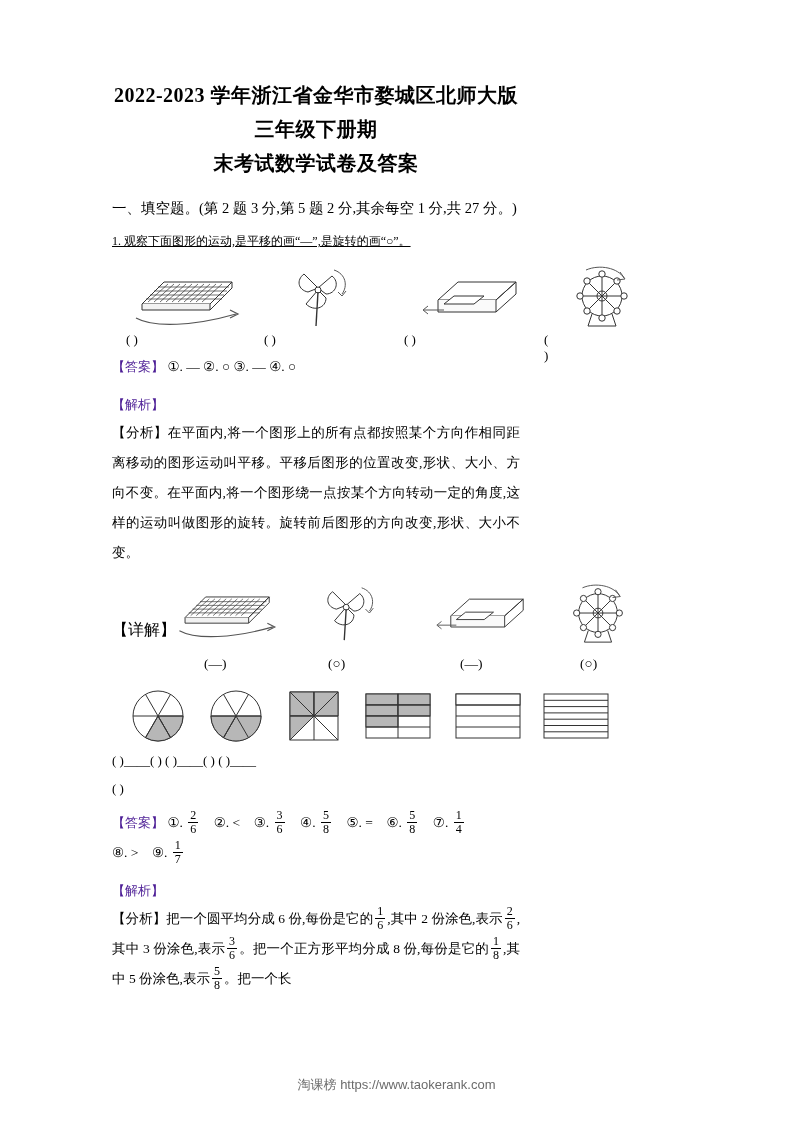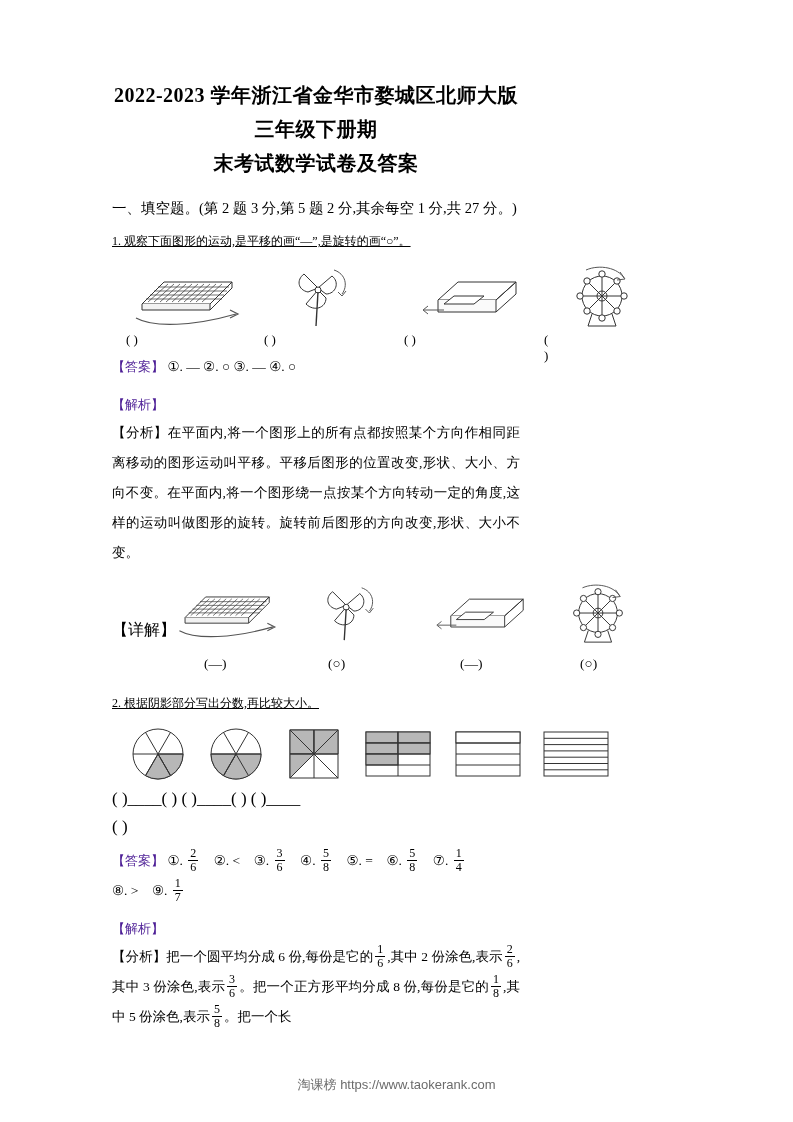--- a/index.html
+++ b/index.html
@@ -43,21 +43,21 @@
     color:#4c1d95;
     font-size:13px;
     line-height:26px;
   }
   .tagblock{margin-top:10px;font-family:Liberation Serif, serif;}
   .ans-line{
     font-size:13.5px;
     line-height:30px;
   }
   .blank-row{
-    font-size:17px;
+    font-size:13px;
     line-height:22px;
     margin-top:4px;
     position:relative;
     height:22px;
   }
   .figrow{
     position:relative;
     height:68px;
     margin-top:10px;
   }
@@ -270,21 +270,20 @@
       </svg>
     </span>
 
     <span class="paren" style="position:absolute;left:92px;top:74px;font-size:13.5px;">(—)</span>
     <span class="paren" style="position:absolute;left:216px;top:74px;font-size:13.5px;">(○)</span>
     <span class="paren" style="position:absolute;left:348px;top:74px;font-size:13.5px;">(—)</span>
     <span class="paren" style="position:absolute;left:468px;top:74px;font-size:13.5px;">(○)</span>
   </div>
 
 
-  <div class="q-line" style="margin-top:12px;">2. 根据阴影部分写出分数,再比较大小。</div>
 
   <div style="position:relative;height:58px;margin-top:10px;">
 
     <span class="fig" style="left:18px;top:0;">
       <svg width="58" height="56" viewBox="0 0 58 56">
         <g stroke="#333" stroke-width="1" fill="none">
           <circle cx="28" cy="28" r="25" fill="#fff"></circle>
           <path d="M28 28 L53 28 A25 25 0 0 1 40.5 49.65 Z" fill="#b7b7b7"></path>
           <path d="M28 28 L40.5 49.65 A25 25 0 0 1 15.5 49.65 Z" fill="#b7b7b7"></path>
           <path d="M3 28 L53 28 M15.5 6.35 L40.5 49.65 M40.5 6.35 L15.5 49.65"></path>

